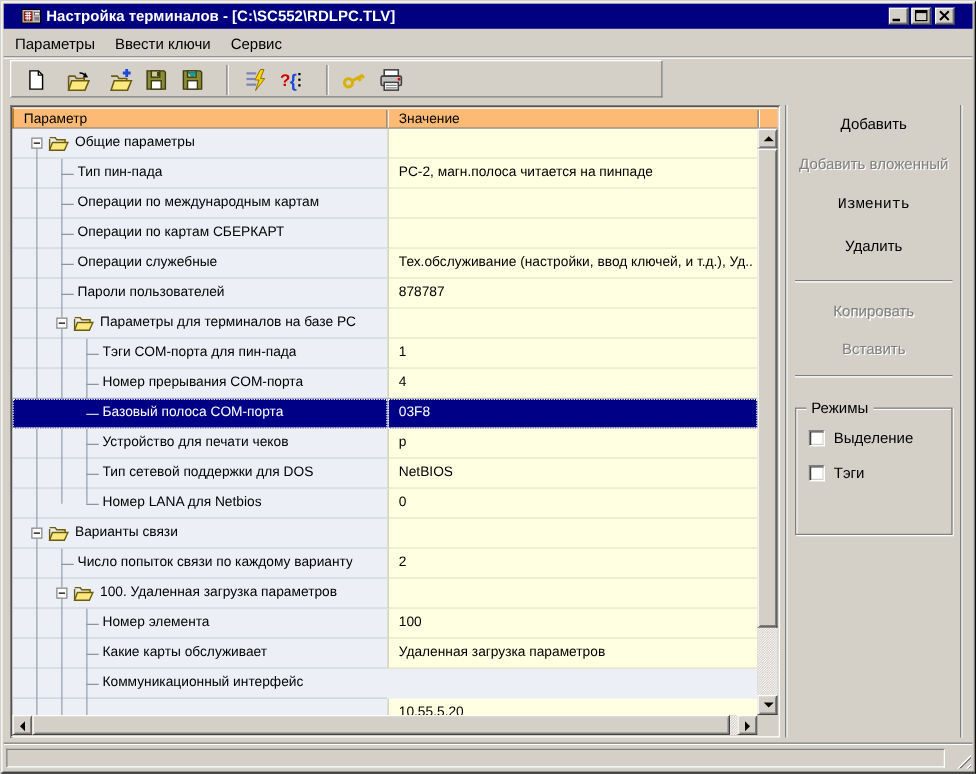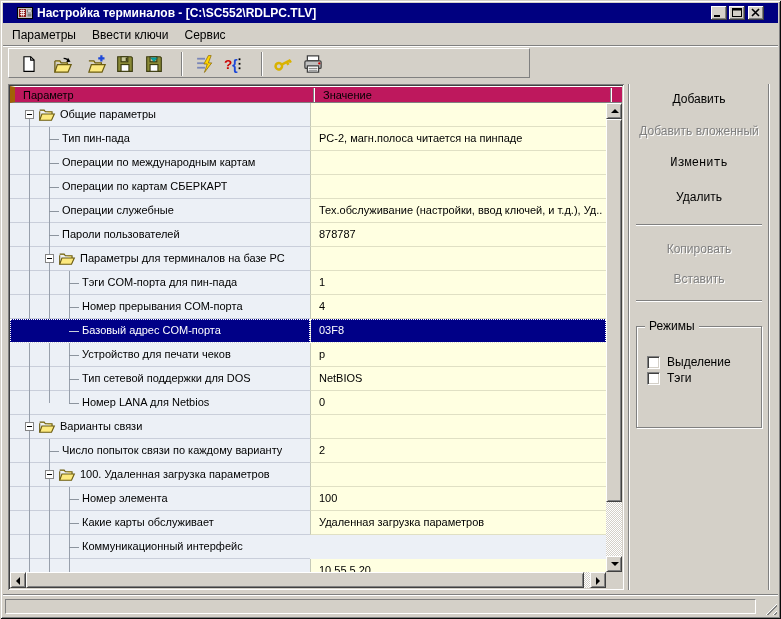--- a/index.html
+++ b/index.html
@@ -20,22 +20,22 @@
   .menu-item{padding:2px 8px;}
   .etline{position:absolute;left:3px;right:3px;height:2px;border-top:1px solid #808080;border-bottom:1px solid #fff;}
   
   .toolband{position:absolute;left:8px;top:48px;width:522px;height:30px;
     border:1px solid;border-color:#fff #808080 #808080 #fff;}
   .tb-btn{position:absolute;top:3px;width:24px;height:24px;display:flex;align-items:center;justify-content:center;}
   .tb-sep{position:absolute;top:3px;width:2px;height:24px;border-left:1px solid #808080;border-right:1px solid #fff;}
   
   .tframe{position:absolute;left:8px;top:84px;width:616px;height:506px;background:#D4D0C8;
     box-shadow: inset 1px 1px 0 #808080, inset -1px -1px 0 #fff, inset 2px 2px 0 #404040, inset -2px -2px 0 #D4D0C8;}
-  .thead{position:absolute;left:2px;top:2px;width:612px;height:17px;background:#be185d;
-    border-top:1px solid #fff;border-left:5px solid #a16207;border-bottom:1px solid #808080;}
+  .thead{position:absolute;left:2px;top:2px;width:612px;height:17px;background:#fdba74;
+    border-top:1px solid #fff;border-left:1px solid #a16207;border-bottom:1px solid #808080;}
   .hcell{position:absolute;top:0;height:16px;line-height:16px;padding-left:8px;white-space:nowrap;overflow:hidden;}
   .hdiv{position:absolute;top:1px;height:14px;width:2px;border-left:1px solid #808080;border-right:1px solid #fff;}
   .tbody{position:absolute;left:2px;top:19px;width:596px;height:469px;overflow:hidden;background:#ECF0F6;}
   .guides{position:absolute;left:0;top:0;width:80px;height:469px;z-index:1;pointer-events:none;}
   .gseg{position:absolute;width:1px;background:#98A0AC;}
   .trow{position:absolute;left:0;width:596px;height:24px;}
   .trow.sel{z-index:2;}
   .pcell{position:absolute;left:0;top:0;width:300px;height:24px;background:#ECF0F6;border-bottom:1px solid #C9CEDA;}
   .vcell{position:absolute;left:300px;top:0;width:296px;height:24px;background:#FFFFE1;
     border-bottom:1px solid #E0E0C4;border-left:1px solid #C5C9B8;}
@@ -313,21 +313,21 @@
       <span class="rlabel" style="left: 72px;">Номер прерывания COM-порта</span>
     </div>
     <div class="vcell">
       <span class="vtext">4</span>
     </div>
   </div>
         <div class="trow sel" style="top: 216px;">
     <div class="pcell">
       <span class="tick" style="left: 59px;"></span>
 
-      <span class="rlabel" style="left: 72px;">Базовый адрес COM-порта</span>
+      <span class="rlabel" style="left: 72px;">Базовый полоса COM-порта</span>
     </div>
     <div class="vcell">
       <span class="vtext">03F8</span>
     </div>
   </div>
         <div class="trow" style="top: 240px;">
     <div class="pcell">
       <span class="tick" style="left: 59px;"></span>
 
       <span class="rlabel" style="left: 72px;">Устройство для печати чеков</span>
@@ -463,21 +463,21 @@
         <div class="flatbtn disabled" style="top: 38px;">Добавить вложенный</div>
         <div class="flatbtn" style="top: 70px; font-family: Liberation Mono, monospace;">Изменить</div>
         <div class="flatbtn" style="top: 104px;">Удалить</div>
         <div class="flatbtn disabled" style="top: 156px;">Копировать</div>
         <div class="flatbtn disabled" style="top: 186px;">Вставить</div>
       </div>
     <div class="psep" style="top:140px"></div>
     <div class="psep" style="top:216px"></div>
     <div class="groupbox">
       <span class="gb-legend">Режимы</span>
-      <div class="cbrow" style="top:28px">
+      <div class="cbrow" style="top:16px">
         <div class="cbox"></div>
         <span class="cblabel">Выделение</span>
       </div>
       <div class="cbrow" style="top:44px">
         <div class="cbox"></div>
         <span class="cblabel">Тэги</span>
       </div>
     </div>
   </div>
 

